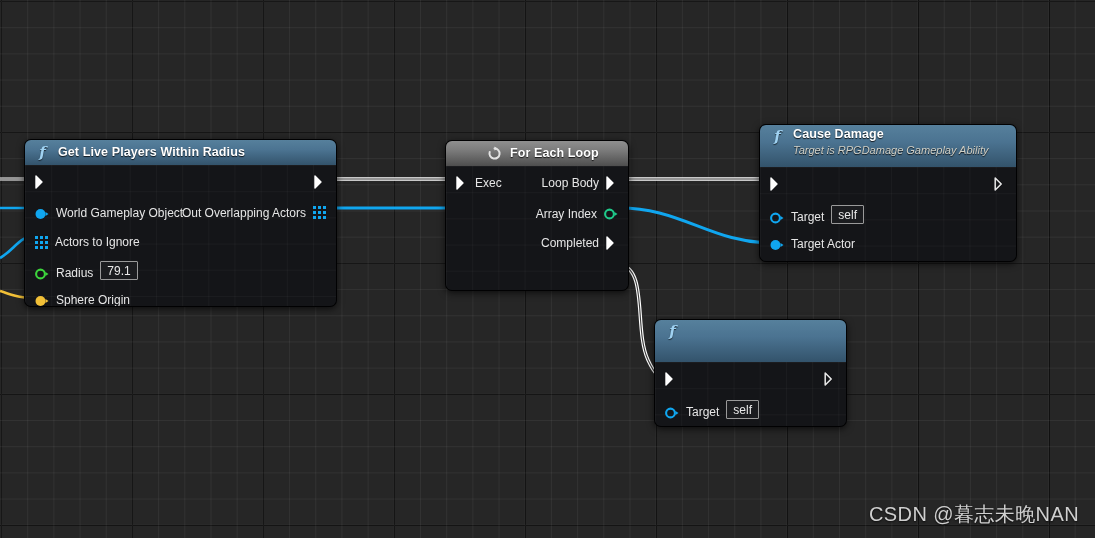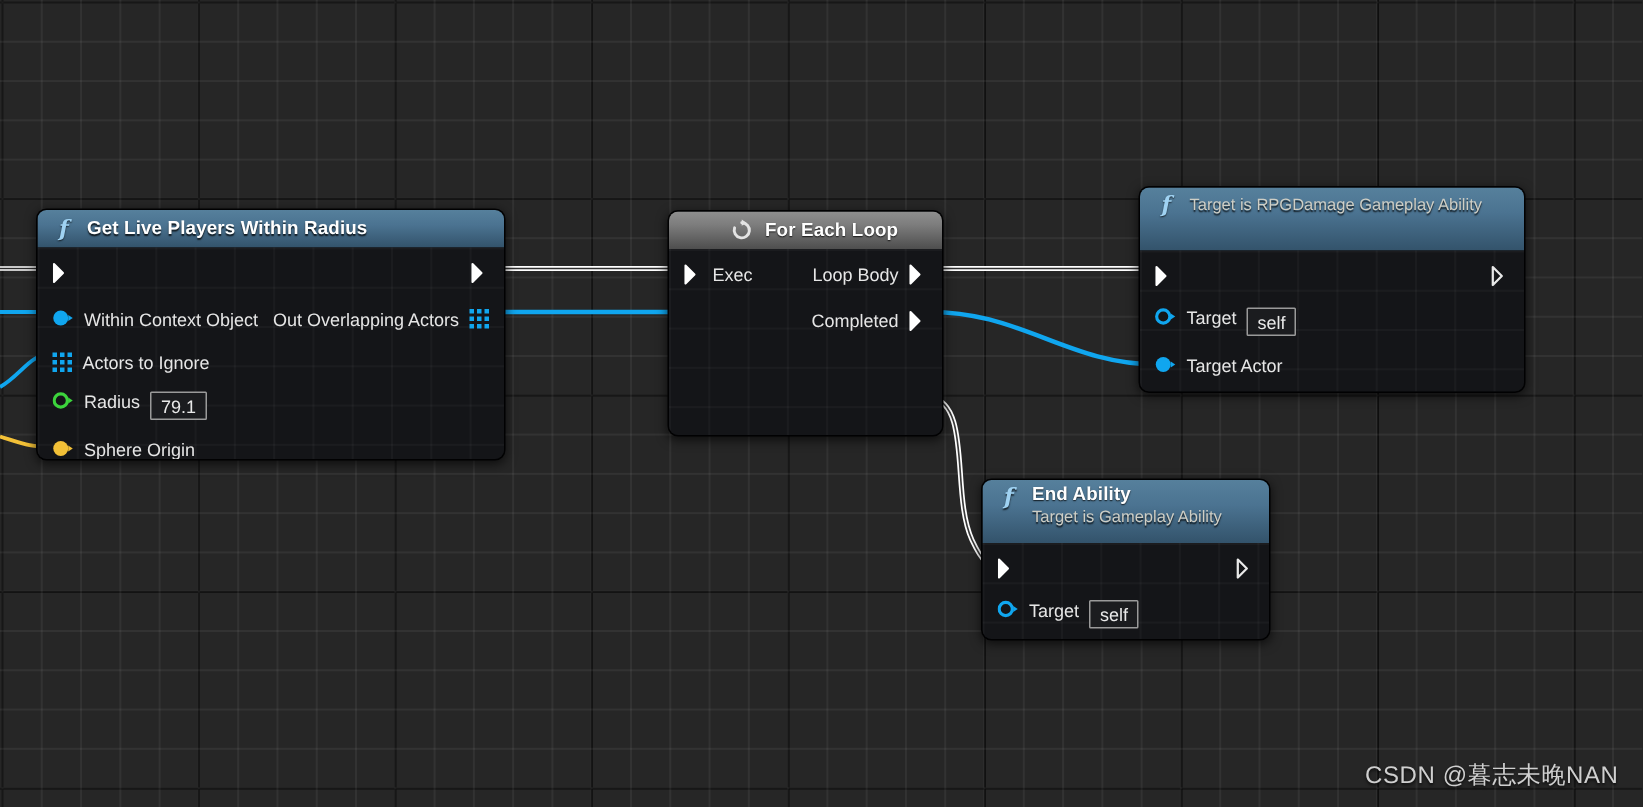--- a/index.html
+++ b/index.html
@@ -76,20 +76,21 @@
     color: #ffffff;
     font-size: 12.5px;
     font-weight: bold;
     text-shadow: 0 1px 1px rgba(0,0,0,0.8);
     letter-spacing: 0.1px;
     white-space: nowrap;
   }
   .node-subtitle {
     color: #cfcfc6;
     font-size: 11px;
+    font-style: italic;
     margin-top: 4px;
     text-shadow: 0 1px 1px rgba(0,0,0,0.8);
     white-space: nowrap;
   }
   .hdr-icon {
     width: 17px;
     margin-right: 7px;
     flex: 0 0 auto;
     display: flex;
     align-items: center;
@@ -111,21 +112,21 @@
     height: 29px;
     display: flex;
     align-items: center;
   }
   .row.exec-row { height: 33px; }
   .pin-label {
     color: #e6e6e6;
     font-size: 12px;
     white-space: nowrap;
   }
-  .side-left { position: absolute; left: 10px; display: flex; align-items: flex-start; gap: 7px; }
+  .side-left { position: absolute; left: 10px; display: flex; align-items: flex-end; gap: 7px; }
   .side-right { position: absolute; right: 10px; display: flex; align-items: center; gap: 7px; justify-content: flex-end; }
 
   
   .exec-pin {
     width: 12px; height: 14px;
     flex: 0 0 auto;
     position: relative;
   }
   .exec-pin svg { display: block; }
 
@@ -162,21 +163,21 @@
     box-sizing: border-box;
     border-radius: 1px;
   }
 
   
   #watermark {
     position: absolute;
     right: 16px;
     bottom: 10px;
     color: #cfcfcf;
-    font-size: 16px;
+    font-size: 20px;
     letter-spacing: 0.4px;
     text-shadow: 0 1px 2px rgba(0,0,0,0.7);
     user-select: none;
   }
 </style>
 </head>
 <body>
 
 <div id="stage">
 
@@ -234,21 +235,21 @@
       </div>
 
       <div class="row">
         <span class="side-left">
           <span class="dot-pin">
               <svg width="14" height="12" viewBox="0 0 14 12">
                 <circle cx="5.5" cy="6" r="5" fill="#10a6ef"></circle>
                 <path d="M10.5 4 L13.5 6 L10.5 8 Z" fill="#10a6ef"></path>
               </svg>
             </span>
-          <span class="pin-label">Within Context Object</span>
+          <span class="pin-label">World Gameplay Object</span>
         </span>
         <span class="side-right">
           <span class="pin-label">Out Overlapping Actors</span>
           <span class="arr-pin">
               <i></i>
               <i></i>
               <i></i>
               <i></i>
               <i></i>
               <i></i>
@@ -331,20 +332,31 @@
           <span class="pin-label">Loop Body</span>
           <span class="exec-pin">
               <svg width="12" height="14" viewBox="0 0 12 14">
                 <path d="M1 1 L7 7 L1 13 Z" fill="#ffffff" stroke="#ffffff" stroke-width="1.4" stroke-linejoin="round"></path>
               </svg>
             </span>
         </span>
       </div>
 
 
+      <div class="row">
+        <span class="side-right">
+          <span class="pin-label">Array Index</span>
+          <span class="dot-pin">
+              <svg width="14" height="12" viewBox="0 0 14 12">
+                <circle cx="5.5" cy="6" r="4.4" fill="none" stroke="#1fc98a" stroke-width="2.1"></circle>
+                <path d="M10.5 4 L13.5 6 L10.5 8 Z" fill="#1fc98a"></path>
+              </svg>
+            </span>
+        </span>
+      </div>
 
       <div class="row">
         <span class="side-right">
           <span class="pin-label">Completed</span>
           <span class="exec-pin">
               <svg width="12" height="14" viewBox="0 0 12 14">
                 <path d="M1 1 L7 7 L1 13 Z" fill="#ffffff" stroke="#ffffff" stroke-width="1.4" stroke-linejoin="round"></path>
               </svg>
             </span>
         </span>
@@ -352,20 +364,21 @@
 
     </div>
   </div>
 
   <div class="node" id="node3" style="left:759px; top:124px; width:256px;">
     <div class="node-header hdr-fn tall">
       <span class="hdr-icon" style="margin-top:1px;">
           <span class="fn-glyph">f</span>
         </span>
       <span class="hdr-text-wrap">
+        <span class="node-title">Cause Damage</span>
         <span class="node-subtitle">Target is RPGDamage Gameplay Ability</span>
       </span>
     </div>
     <div class="node-body" style="height:94px;">
 
       <div class="row exec-row">
         <span class="side-left">
           <span class="exec-pin">
               <svg width="12" height="14" viewBox="0 0 12 14">
                 <path d="M1 1 L7 7 L1 13 Z" fill="#ffffff" stroke="#ffffff" stroke-width="1.4" stroke-linejoin="round"></path>
@@ -407,24 +420,20 @@
       </div>
 
     </div>
   </div>
 
   <div class="node" id="node4" style="left:654px; top:319px; width:191px;">
     <div class="node-header hdr-fn tall">
       <span class="hdr-icon" style="margin-top:1px;">
           <span class="fn-glyph">f</span>
         </span>
-      <span class="hdr-text-wrap">
-        <span class="node-title">End Ability</span>
-        <span class="node-subtitle">Target is Gameplay Ability</span>
-      </span>
     </div>
     <div class="node-body" style="height:64px;">
 
       <div class="row exec-row">
         <span class="side-left">
           <span class="exec-pin">
               <svg width="12" height="14" viewBox="0 0 12 14">
                 <path d="M1 1 L7 7 L1 13 Z" fill="#ffffff" stroke="#ffffff" stroke-width="1.4" stroke-linejoin="round"></path>
               </svg>
             </span>

